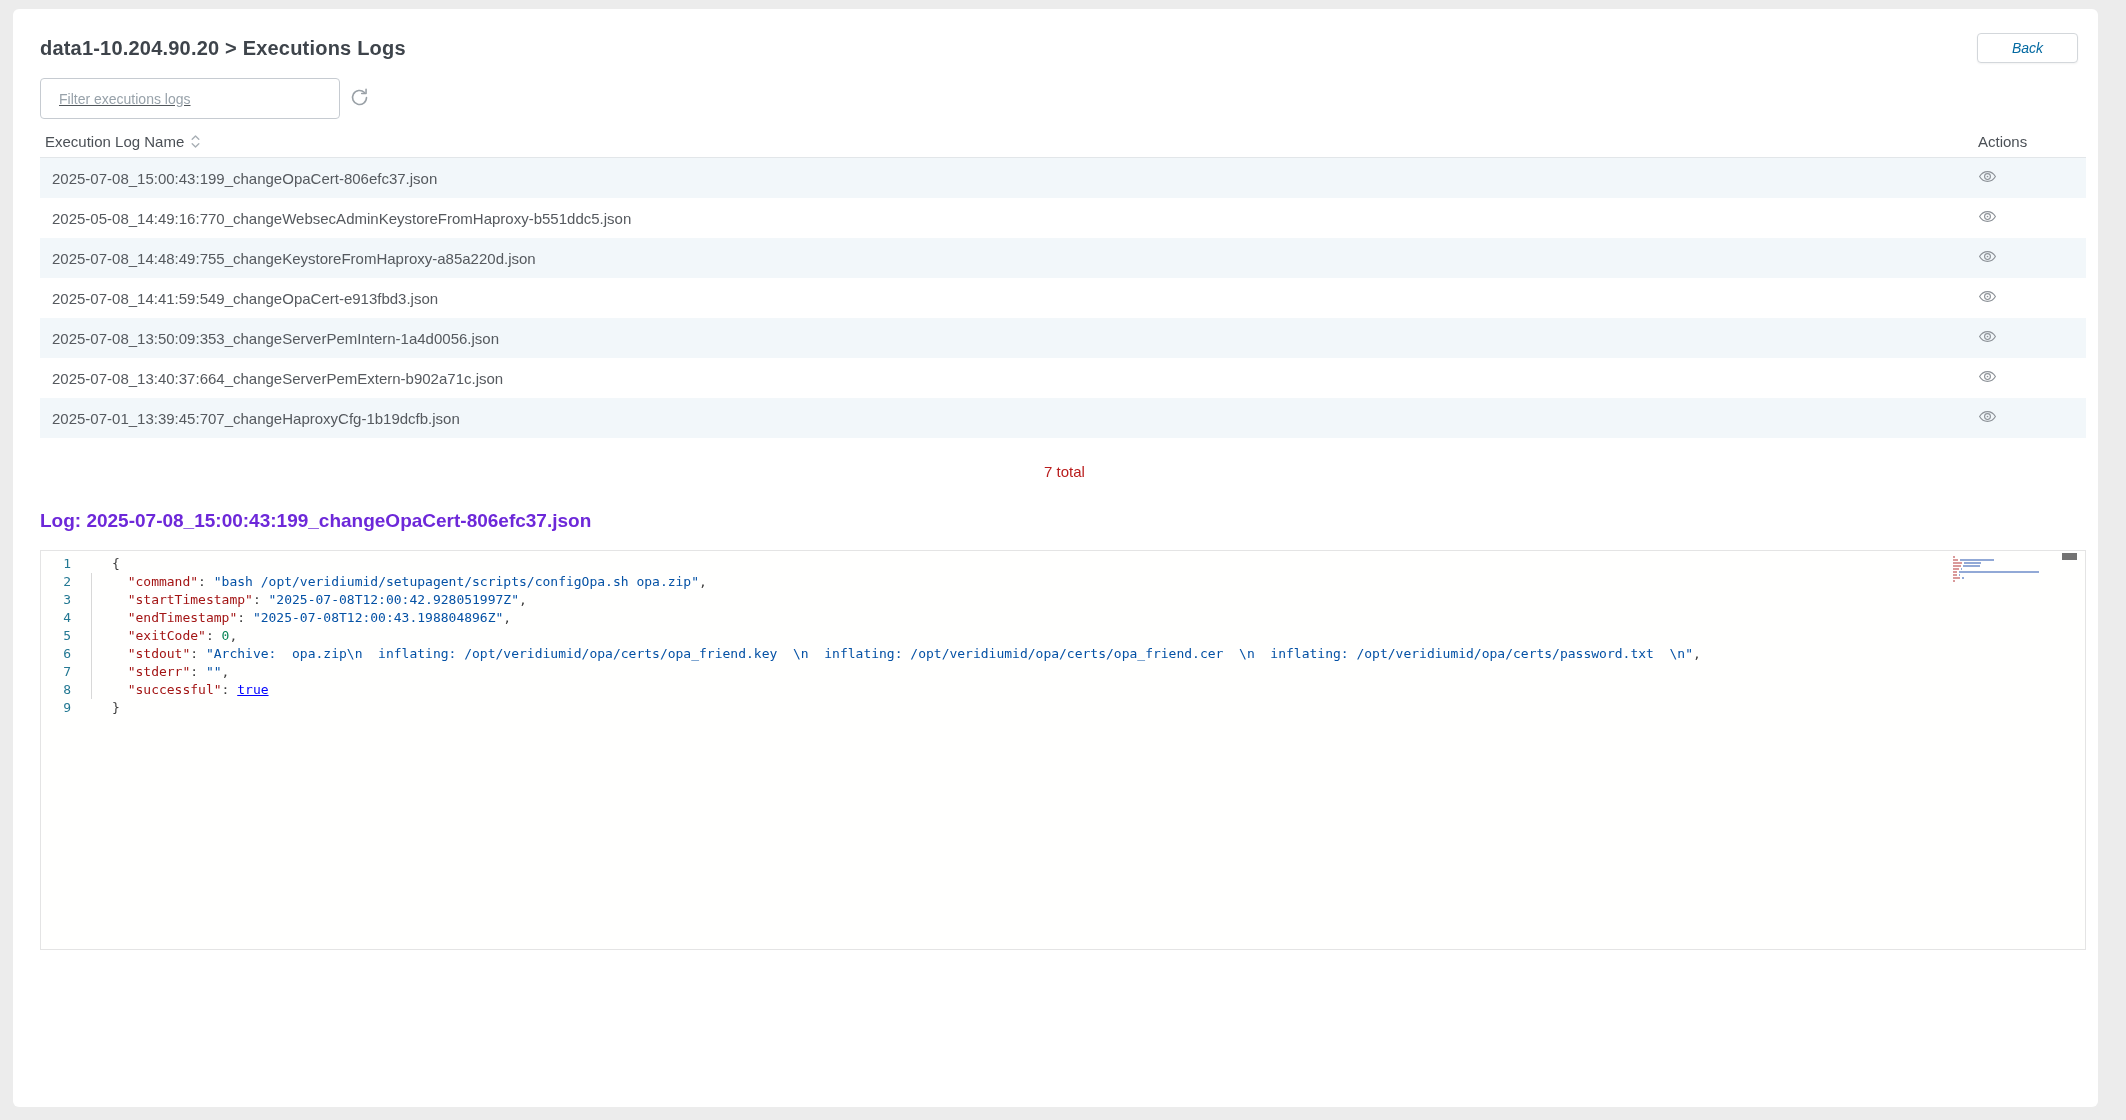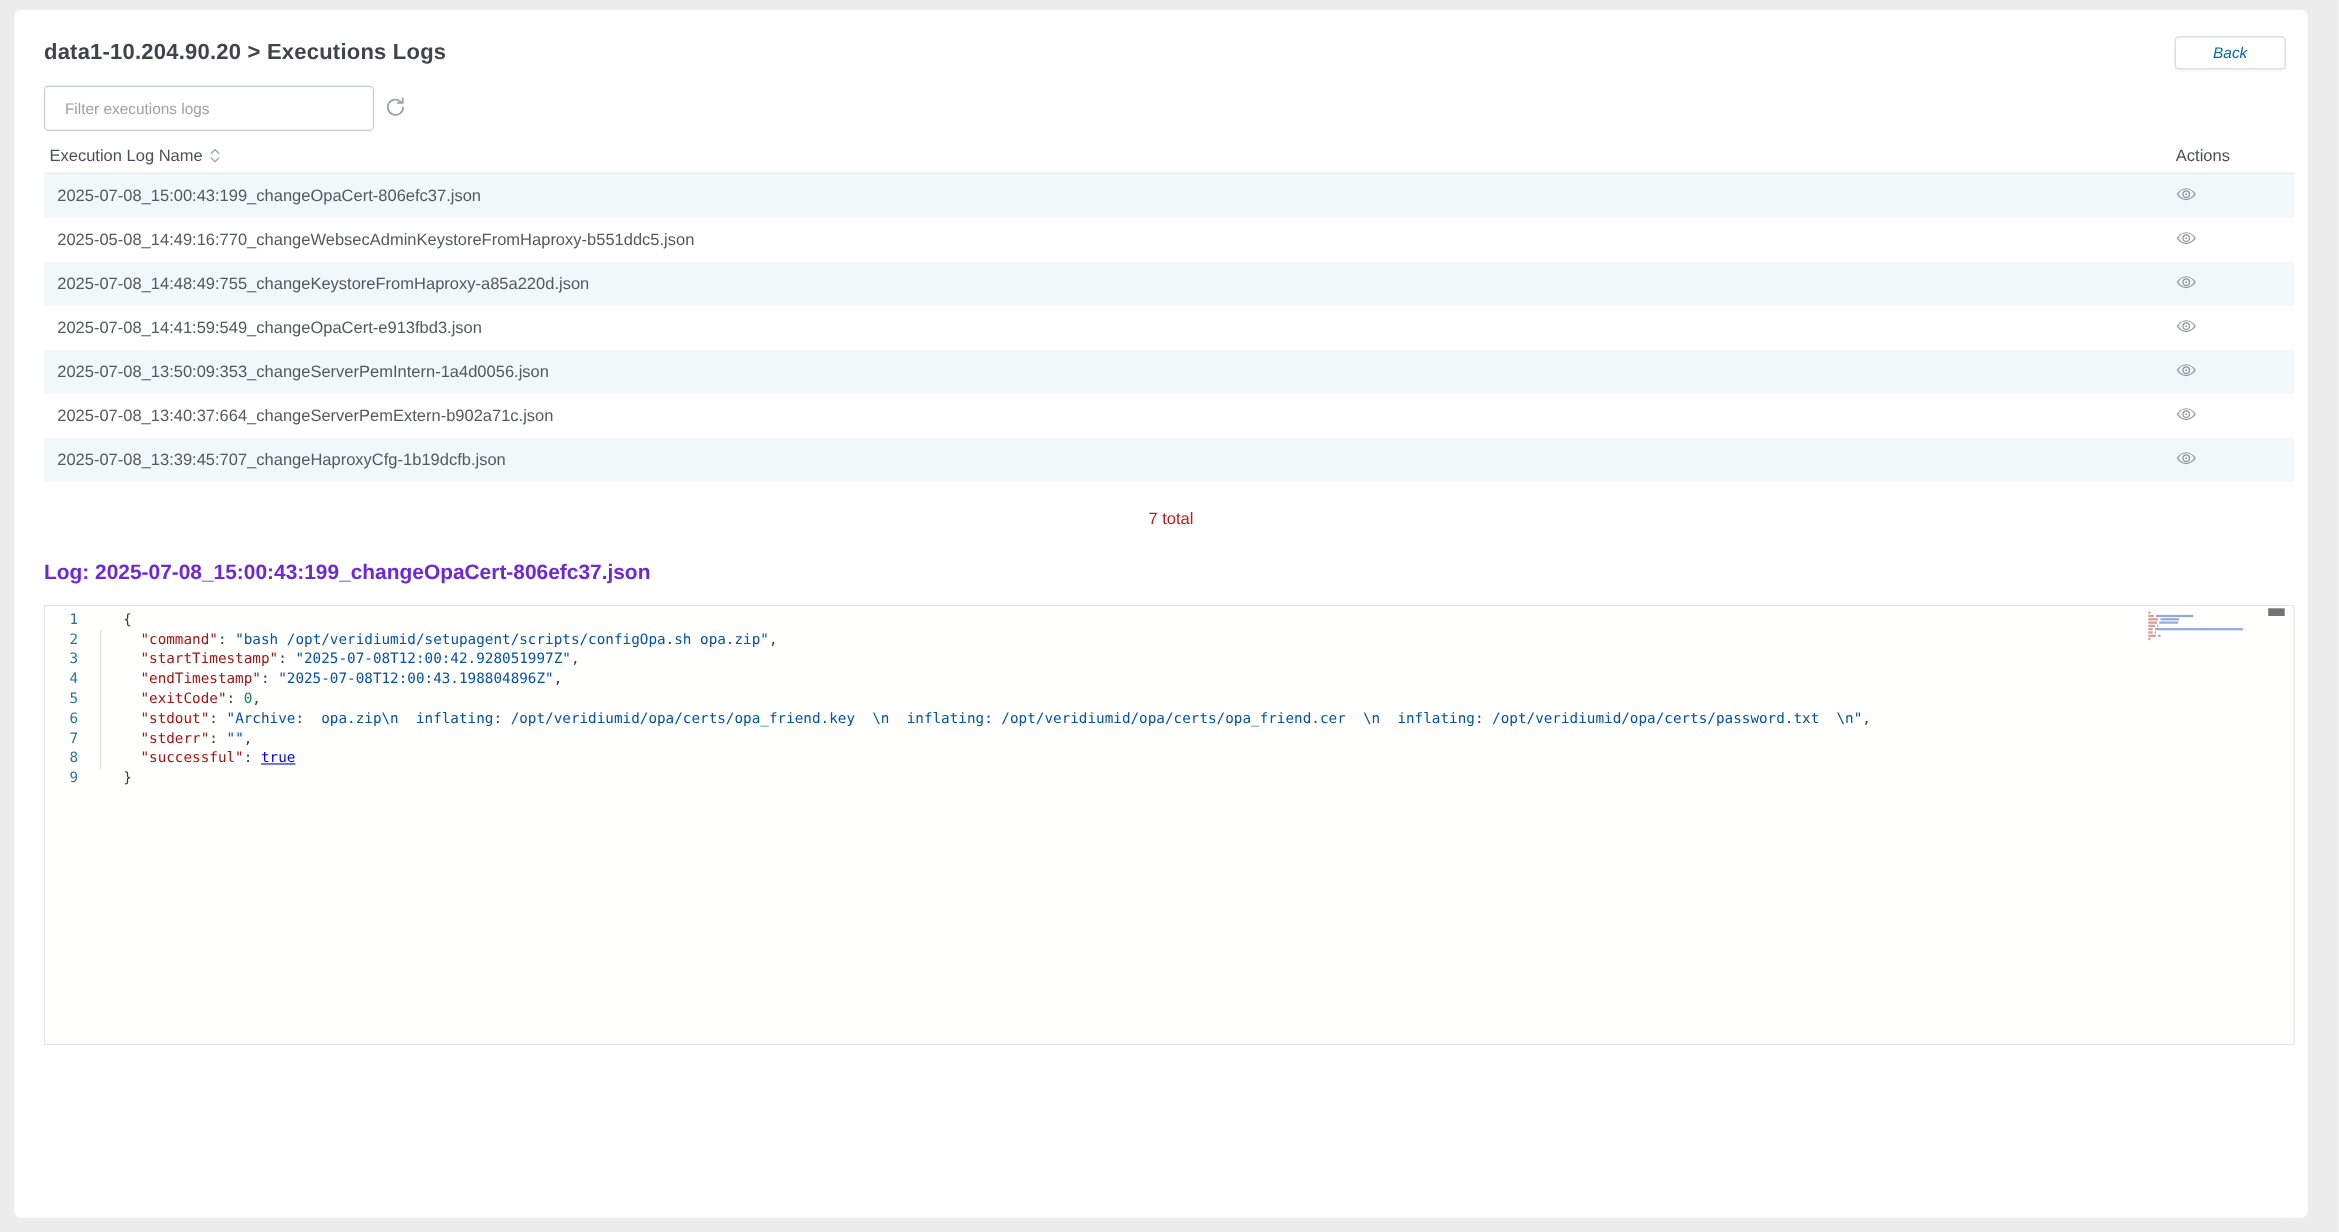--- a/index.html
+++ b/index.html
@@ -12,21 +12,21 @@
   
   .header-row { display:flex; justify-content:space-between; align-items:center; }
   .page-title { font-size:20px; font-weight:bold; color:#3e444b; letter-spacing:.2px; }
   .back-btn { font-family:inherit; font-size:14px; color:#0369a1; background:#fff;
               border:1px solid #d3d7db; border-radius:4px; padding:6px 34px;
               box-shadow:0 1px 2px rgba(0,0,0,.05); cursor:pointer; margin-right:8px;font-style:italic; }
 
   
   .filter-row { display:flex; align-items:center; margin-top:15px; }
   .filter-input { width:300px; height:41px; border:1px solid #c6cbd1; border-radius:4px;
-                  font-family:inherit; font-size:14px; color:#50555a; padding:0 10px 0 18px; outline:none; }
+                  font-family:inherit; font-size:14px; color:#50555a; padding:0 10px 0 18px; outline:none;text-decoration:underline; }
   .filter-input::placeholder { color:#98a2aa; }
   .refresh-btn { background:none; border:none; margin-left:9px; cursor:pointer; display:flex; align-items:center; }
 
   
   .thead { display:flex; align-items:center; margin-top:14px; padding-bottom:7px;
            border-bottom:1px solid #e2e6e9; font-size:15px; color:#4b5056; }
   .name-col { flex:1; display:flex; align-items:center; padding-left:5px; }
   .sort-icon { margin-left:6px; display:inline-flex; }
   .actions-col { width:100px; flex:none; margin-right:8px; }
   .trow { display:flex; align-items:center; height:40px; font-size:15px; color:#55595e; cursor:pointer; }
@@ -149,21 +149,21 @@
         <div class="name-col">2025-07-08_13:40:37:664_changeServerPemExtern-b902a71c.json</div>
         <div class="actions-col"><button class="eye-btn">
             <span><svg width="19" height="19" viewBox="0 0 24 24" fill="none" stroke="#8d9298" stroke-width="1.4">
                 <path d="M2 12s3.6-6.2 10-6.2S22 12 22 12s-3.6 6.2-10 6.2S2 12 2 12z"></path>
                 <circle cx="12" cy="12" r="3.7"></circle>
                 <circle cx="12" cy="12" r="1.1" fill="#8d9298" stroke="none"></circle>
               </svg></span>
           </button></div>
       </div>
       <div class="trow">
-        <div class="name-col">2025-07-08_13:39:45:707_changeHaproxyCfg-1b19dcfb.json</div>
+        <div class="name-col">2025-07-01_13:39:45:707_changeHaproxyCfg-1b19dcfb.json</div>
         <div class="actions-col"><button class="eye-btn">
             <span><svg width="19" height="19" viewBox="0 0 24 24" fill="none" stroke="#8d9298" stroke-width="1.4">
                 <path d="M2 12s3.6-6.2 10-6.2S22 12 22 12s-3.6 6.2-10 6.2S2 12 2 12z"></path>
                 <circle cx="12" cy="12" r="3.7"></circle>
                 <circle cx="12" cy="12" r="1.1" fill="#8d9298" stroke="none"></circle>
               </svg></span>
           </button></div>
       </div>
     </div>
 

